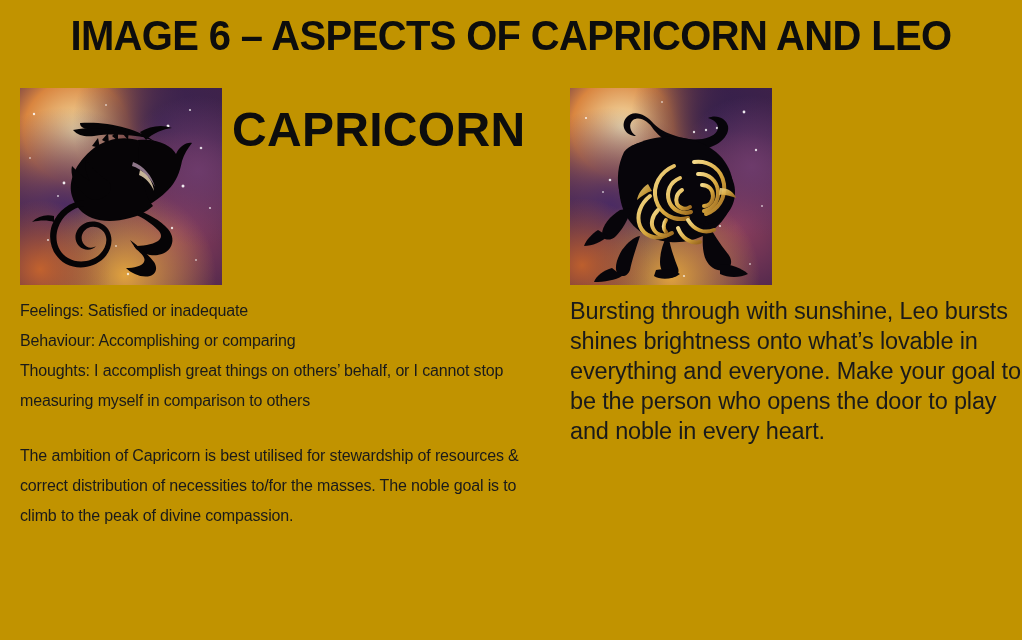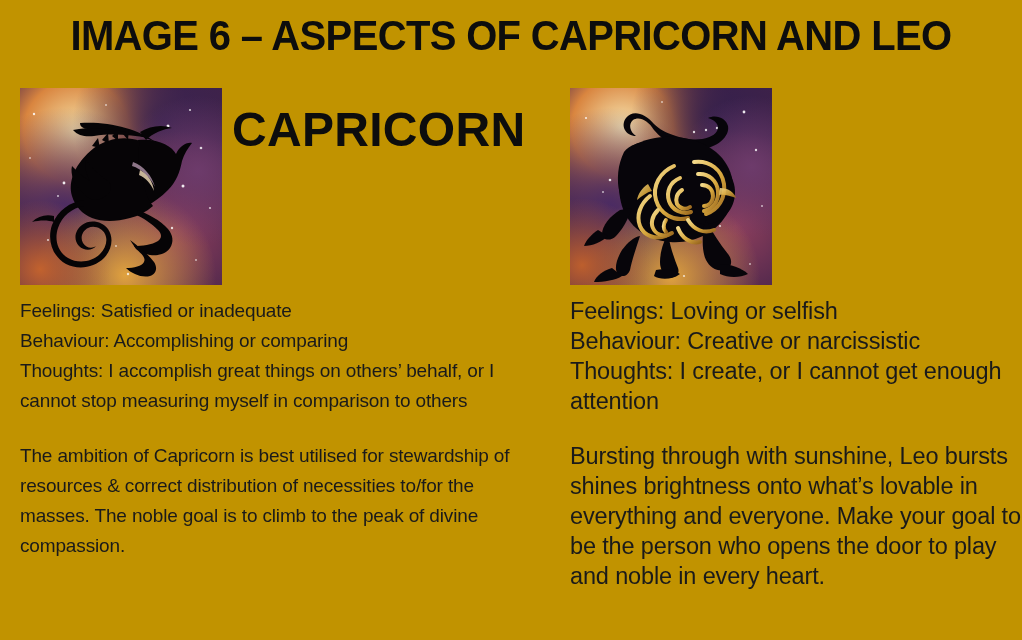--- a/index.html
+++ b/index.html
@@ -51,21 +51,21 @@
     letter-spacing:0.3px;
     color:#0d0d0d;
     white-space:nowrap;
   }
   .sign-label.cap{left:212px;}
   .sign-label.leo{left:211px;}
 
   
   .body-text{
     margin-top:11px;
-    font-size:19px;
+    font-size:16px;
     line-height:30px;
     color:#1a1a1a;
     letter-spacing:-0.15px;
   }
   .body-text p{margin:0;}
   .body-text p + p{margin-top:25px;}
   .col-right .body-text{font-size:23.5px;line-height:30px;}
 </style>
 </head>
 <body>
@@ -317,18 +317,17 @@
           <g fill="url(#maneGold)" opacity=".9">
             <path d="M150 100 C158 100 164 104 166 110 C160 108 154 106 149 107 Z"></path>
             <path d="M78 96 C72 100 68 106 67 112 C72 108 77 104 82 103 Z"></path>
           </g>
         </svg>
       </div>
 
     </div>
 
     <div class="body-text">
-      <p>Feelings: Loving or selfish<br>Behaviour: Creative or narcissistic<br>Thoughts: I create, or I cannot get enough attention</p>
       <p>Bursting through with sunshine, Leo bursts shines brightness onto what’s lovable in everything and everyone. Make your goal to be the person who opens the door to play and noble in every heart.</p>
     </div>
   </div>
 
 </div>
 
 </body></html>

